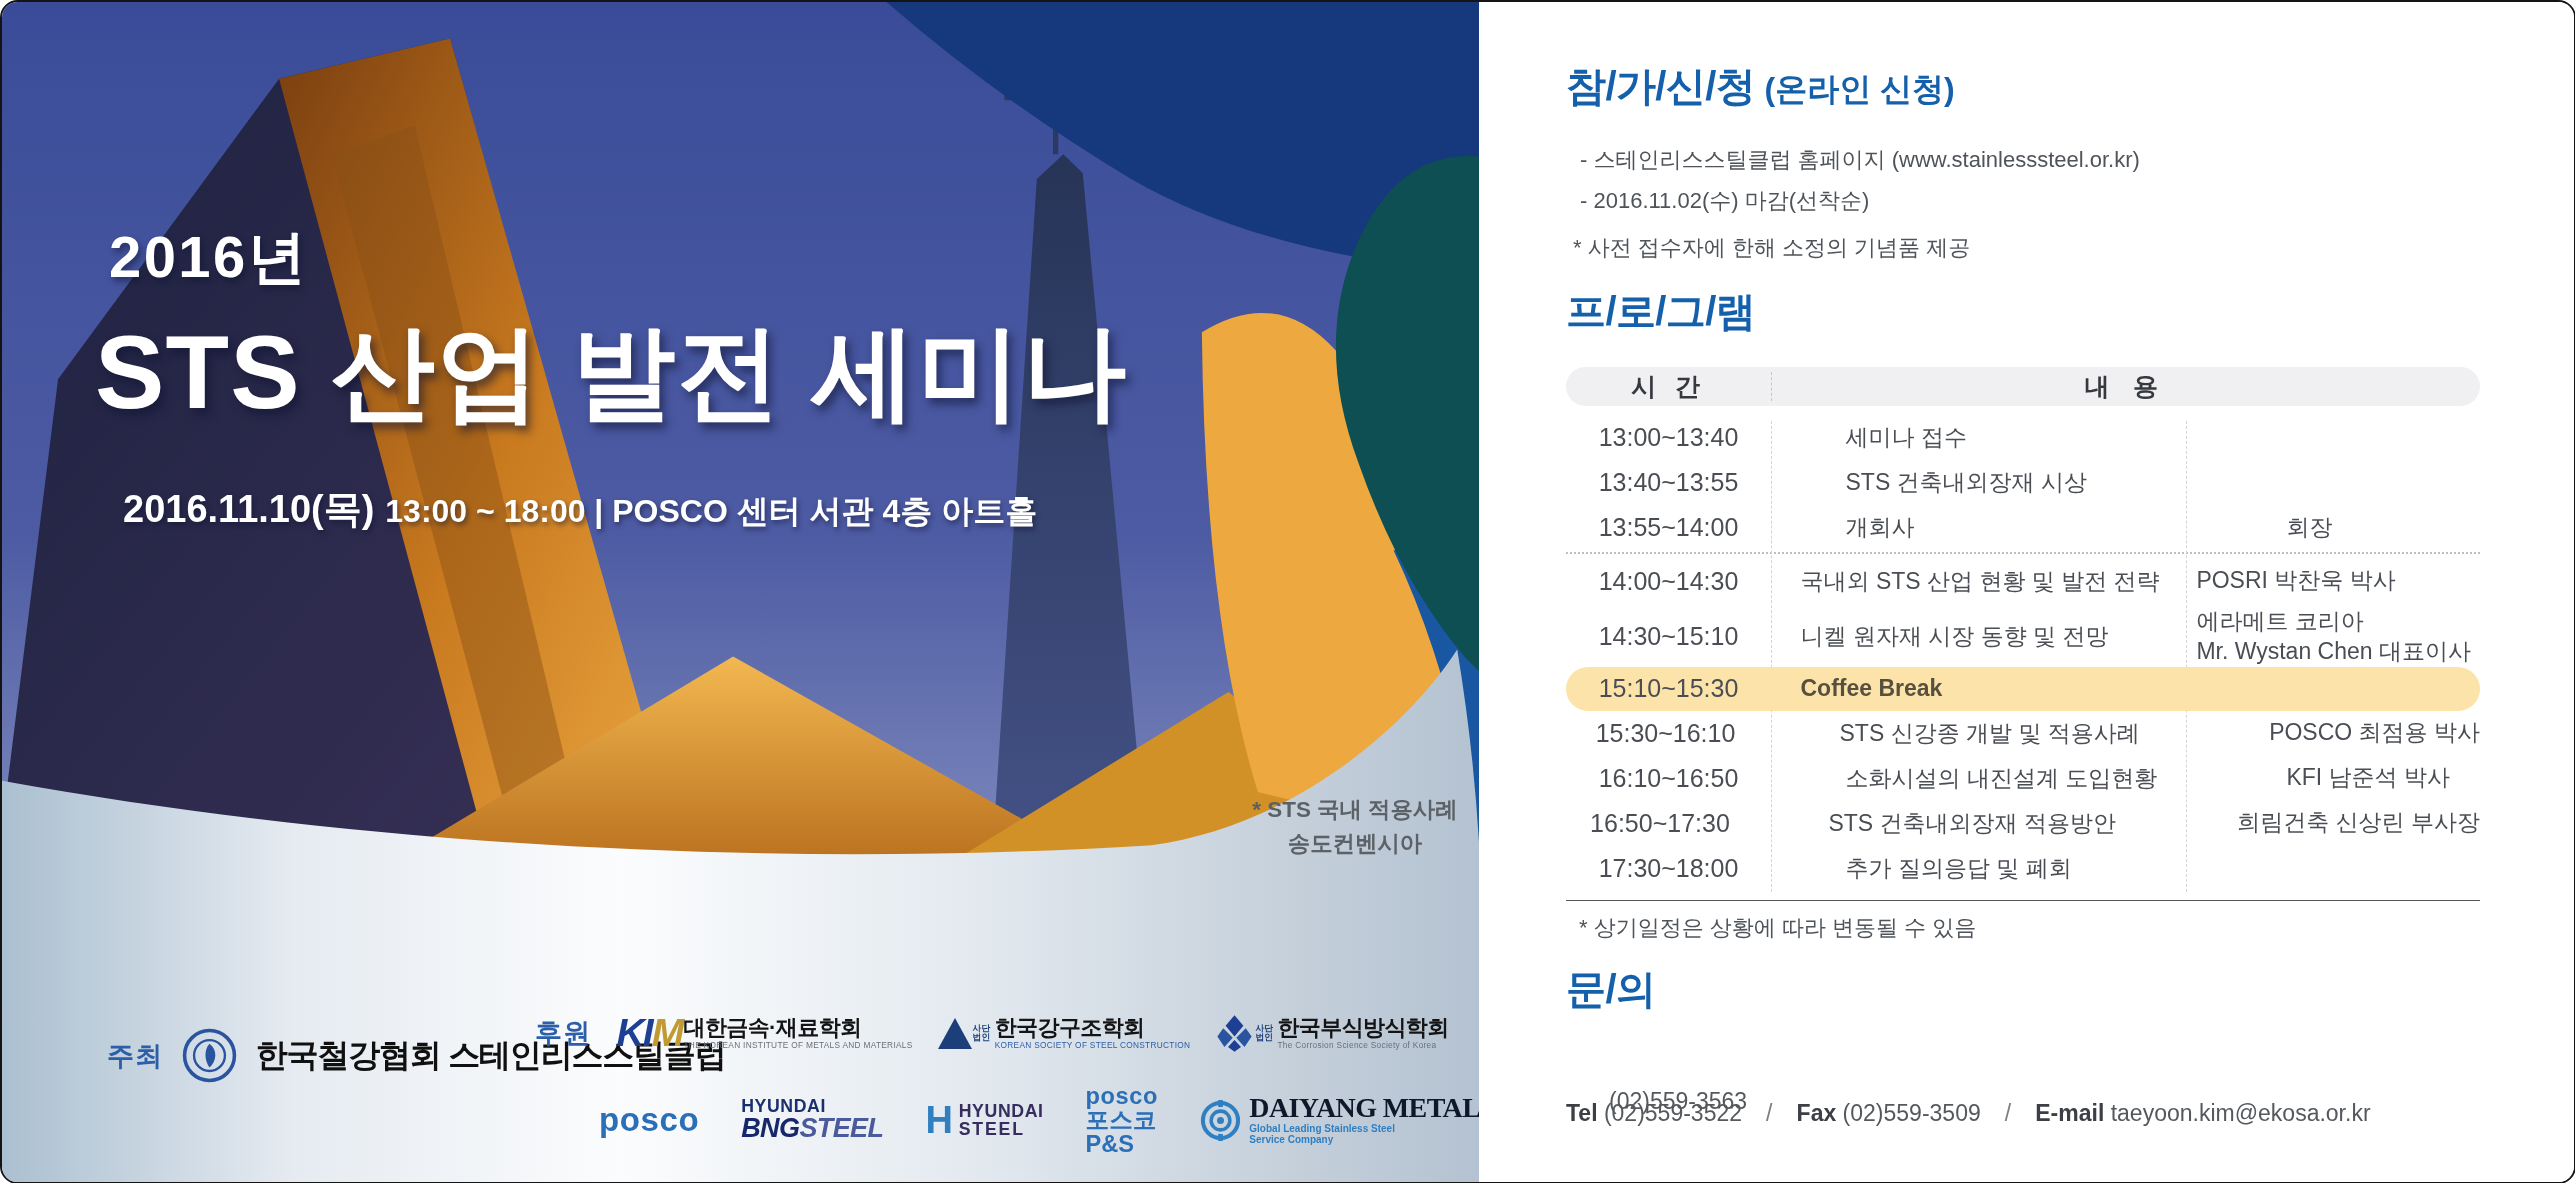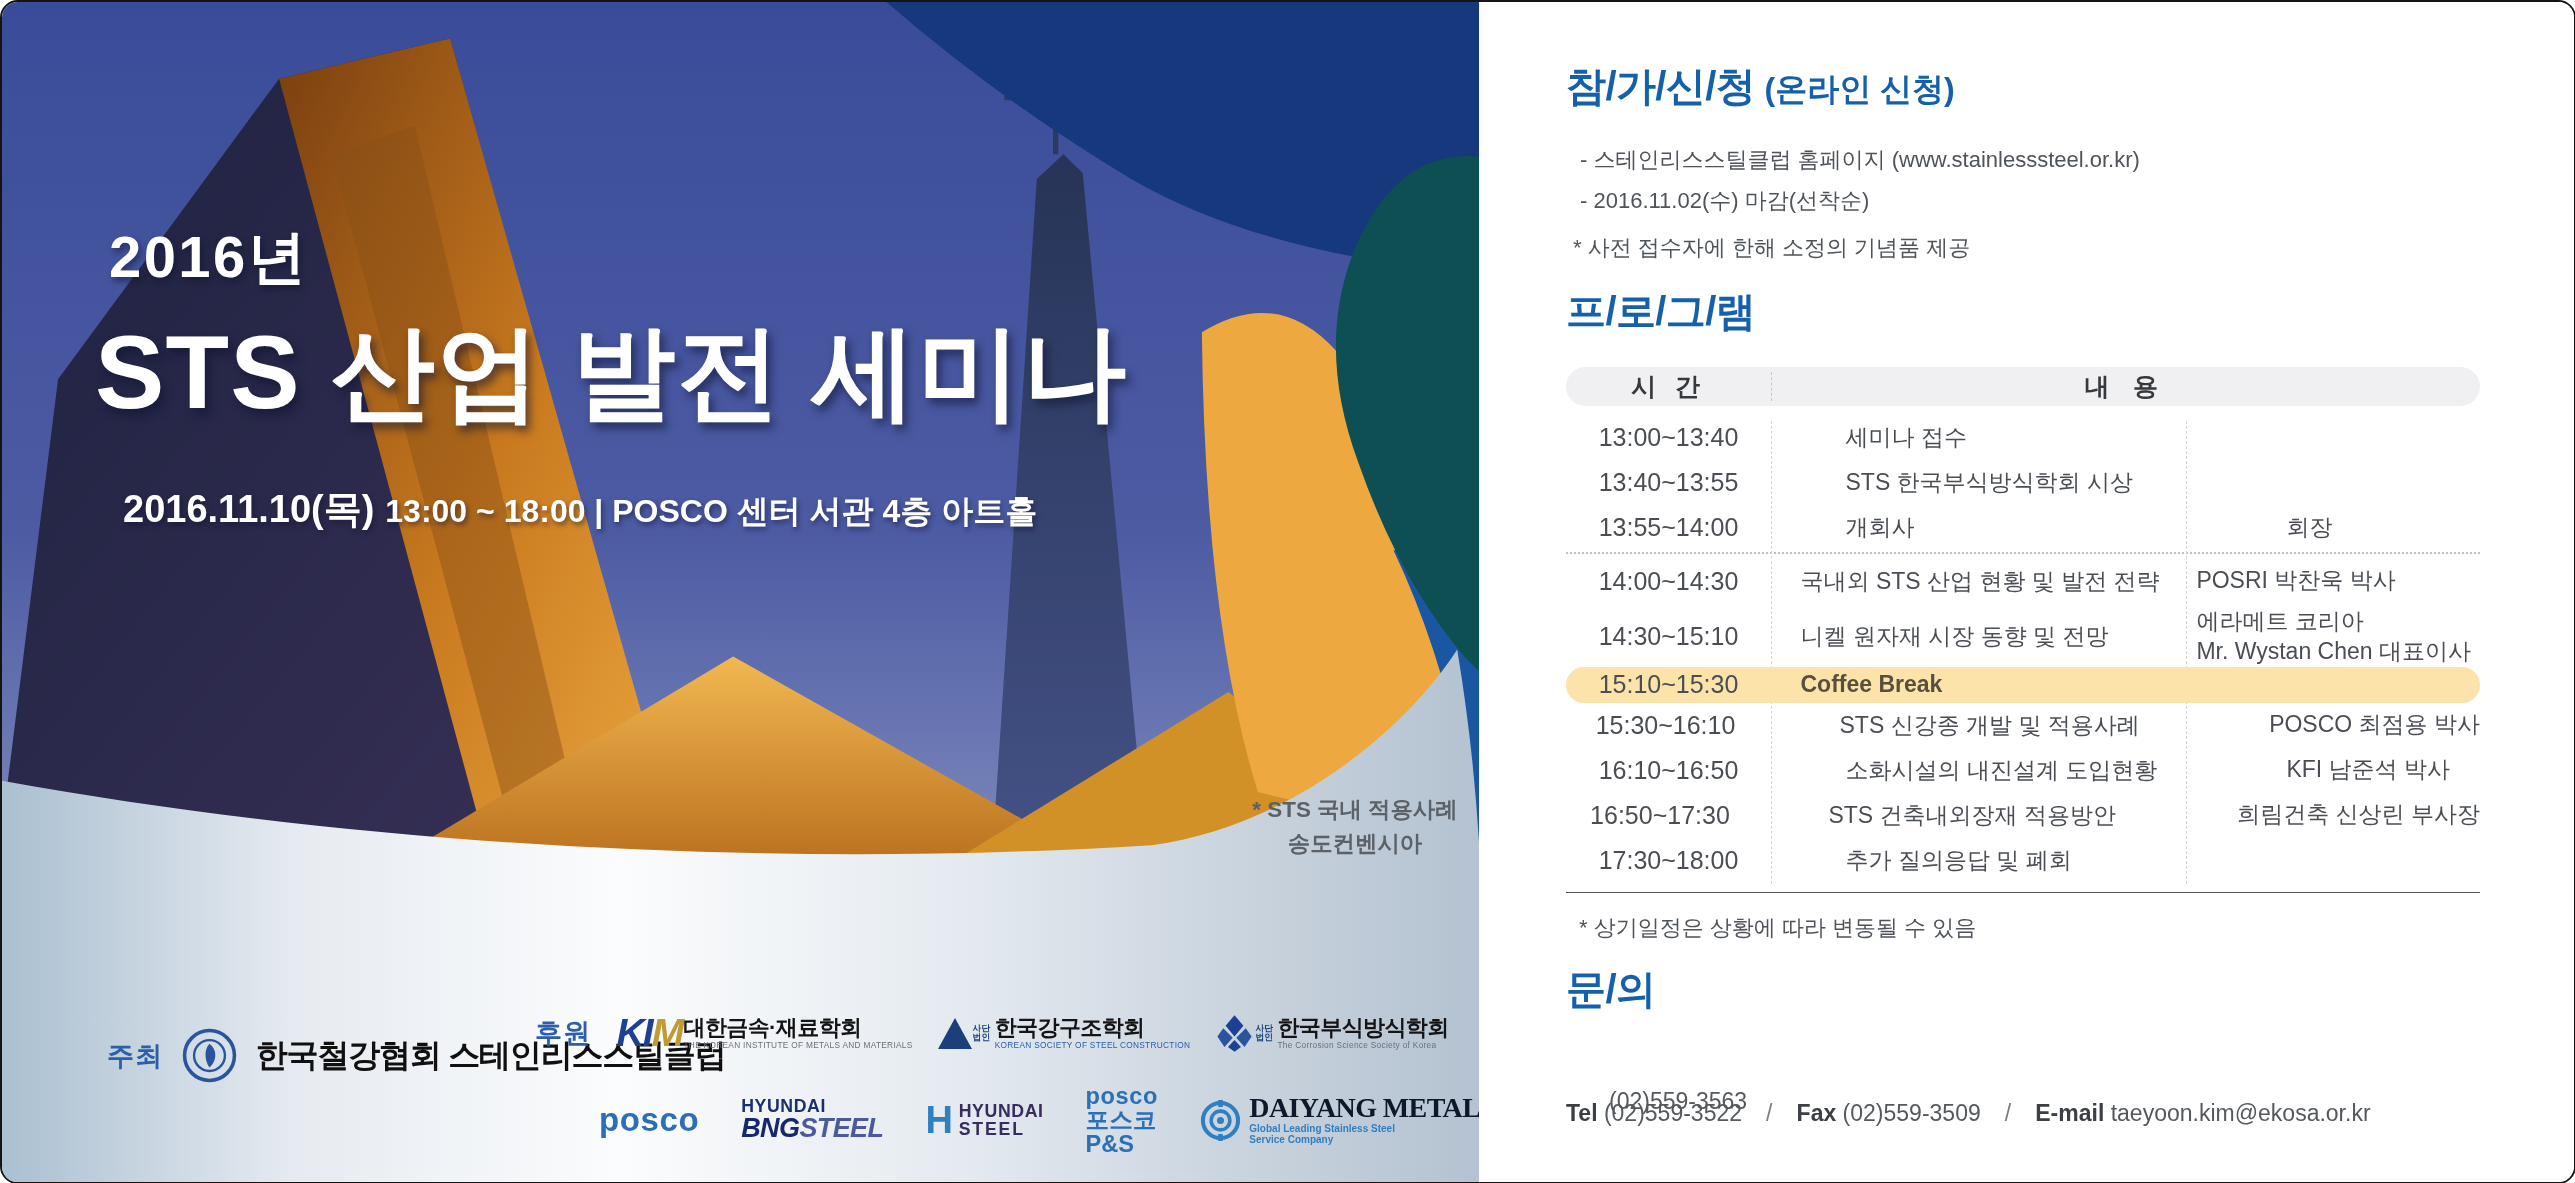--- a/index.html
+++ b/index.html
@@ -72,21 +72,21 @@
   .th-content { position:absolute; left:205px; right:0; text-align:center; line-height:39px; font-size:25px; font-weight:bold; color:#35383d; letter-spacing:8.3px; }
   .tbl-body { position:absolute; left:87px; top:413px; width:914px; padding-bottom:9.4px; border-bottom:1.8px solid #54575c; }
   .vline { position:absolute; top:5.9px; bottom:8.3px; border-left:1.8px dashed #d4d4d6; }
   .vline.v1 { left:205px; }
   .vline.v2 { left:620px; }
   .prow { position:relative; display:flex; align-items:center; z-index:2; }
   .h76 { height:45px;gap:45px; } .h86 { height:51px; } .h102 { height:60px; }
   .c-time { width:205px; text-align:center; font-size:25px; color:#4a4e54; }
   .c-content { width:416px; padding-left:29.5px; box-sizing:border-box; font-size:23px; color:#4a4e54; white-space:nowrap; }
   .c-speaker { flex:1; padding-left:9.4px; font-size:23px; color:#4a4e54; line-height:1.3; white-space:nowrap; }
-  .prow.break { background:#fbe3a9; border-radius:22px; height:36px; }
+  .prow.break { background:#fbe3a9; border-radius:22px; height:44px; }
   .prow.break .c-content { color:#57503f; font-weight:bold; }
   .dotsep { border-top:2.4px dotted #bfbfbf; margin:1.8px 0; }
   .prog-note { position:absolute; left:100px; font-size:22px; color:#4f545a; white-space:nowrap; }
   .contact-line { position:absolute; left:87px; font-size:23px; color:#55595e; white-space:nowrap; }
   .contact-line .lbl { font-weight:bold; color:#3c4046; }
   .contact-line .sep { margin:0 17.7px; color:#7a7e83; }
   .contact-line2 { position:absolute; left:130px; font-size:23px; color:#55595e; }
 </style>
 </head>
 <body>
@@ -262,21 +262,21 @@
       <div class="vline v1"></div>
       <div class="vline v2"></div>
 
       <div class="prow h76">
         <div class="c-time">13:00~13:40</div>
         <div class="c-content">세미나 접수</div>
         <div class="c-speaker"></div>
       </div>
       <div class="prow h76">
         <div class="c-time">13:40~13:55</div>
-        <div class="c-content">STS 한국부식방식학회 시상</div>
+        <div class="c-content">STS 건축내외장재 시상</div>
         <div class="c-speaker"></div>
       </div>
       <div class="prow h76">
         <div class="c-time">13:55~14:00</div>
         <div class="c-content">개회사</div>
         <div class="c-speaker">회장</div>
       </div>
 
       <div class="dotsep"></div>
 

